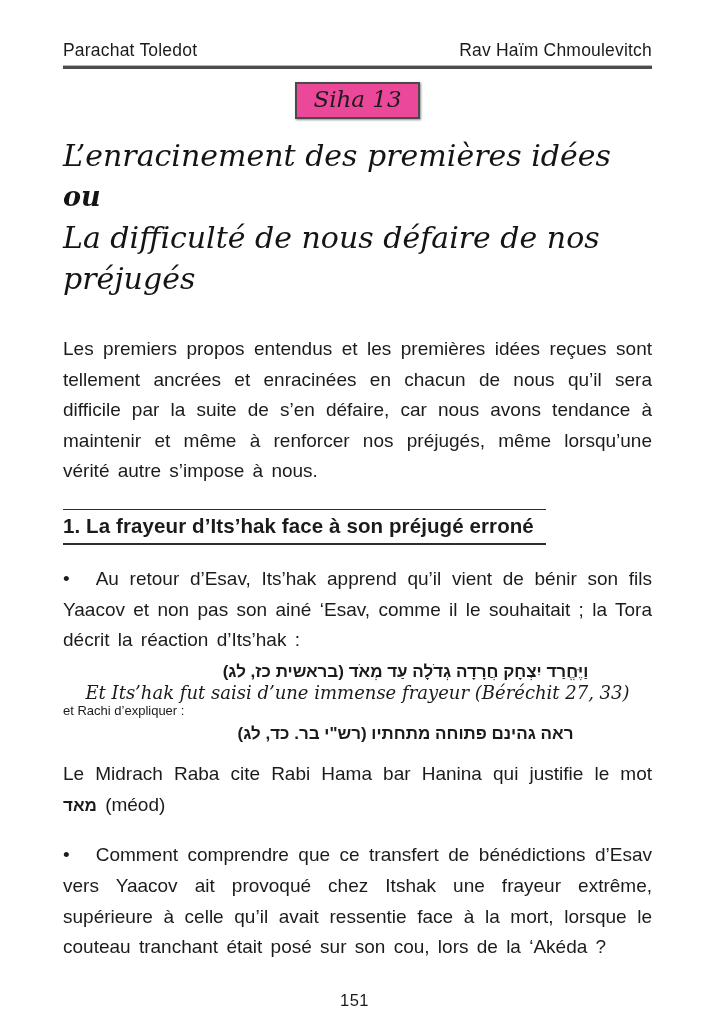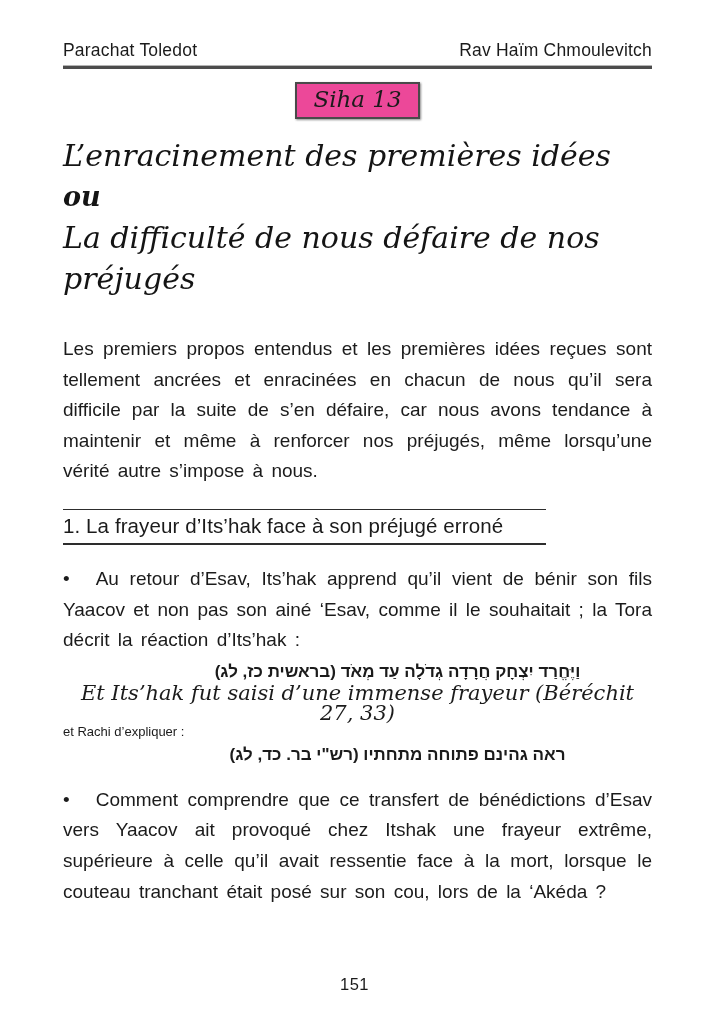--- a/index.html
+++ b/index.html
@@ -42,56 +42,56 @@
   
   .body-par {
     font-size:19px; line-height:30.6px;
     text-align:justify; word-spacing:3px;
   }
   .intro { margin-top:35px; }
   
   .sec-heading {
     margin-top:22px;
     width:483px;
-    font-size:20.5px; font-weight:normal;
+    font-size:20.5px; font-weight:bold;
     border-top:1px solid #2d2d2d;
     border-bottom:2px solid #2d2d2d;
     padding:4px 0 5px;
     letter-spacing:0.1px;
   }
   
   .bullet { margin-top:19px; }
   .dot { padding-right:26px; }
   
   .quote { margin-top:5px; }
   .heb {
     direction:rtl; text-align:center;
     font-size:17px; font-weight:bold;
     line-height:22px;
     position:relative;
   }
-  .heb-shift { left:40px; }
+  .heb-shift { left:48px; }
   .heb-shift-sm { left:18px; }
   .trans {
     font-family:"DejaVu Serif", serif; font-style:italic;
-    font-size:21px; line-height:20.5px;
+    font-size:18px; line-height:20.5px;
     text-align:center;
   }
   .trans-block {
     font-family:"DejaVu Serif", serif; font-style:italic;
     font-size:16.5px; line-height:20.5px;
     text-align:justify;
     margin:1px 48px 0 52px;
   }
   .plain-line { font-size:13px; margin-top:0; }
   .midrach { margin-top:14px; }
   .heb-inline { font-weight:bold; font-size:17px; unicode-bidi:embed; direction:rtl; }
   
   .footer {
-    position:absolute; left:0; right:0; bottom:30px;
+    position:absolute; left:0; right:0; bottom:14px;
     text-align:center; font-size:16.5px; letter-spacing:0.5px;
   }
 </style>
 </head>
 <body>
 
 <div class="page">
 
   <div class="hdr">
     <span>Parachat Toledot</span>
@@ -119,20 +119,23 @@
     <div class="heb heb-shift" dir="rtl">וַיֶּחֱרַד יִצְחָק חֲרָדָה גְדֹלָה עַד מְאֹד (בראשית כז, לג)</div>
     <div class="trans">Et Its’hak fut saisi d’une immense frayeur (Béréchit 27, 33)</div>
   </div>
 
   <p class="plain-line">et Rachi d’expliquer :</p>
 
   <div class="quote">
     <div class="heb heb-shift" dir="rtl">ראה גהינם פתוחה מתחתיו (רש"י בר. כד, לג)</div>
   </div>
 
+  <p class="body-par midrach"><span>Le Midrach Raba cite Rabi Hama bar Hanina qui justifie le mot</span>
+    <span class="heb-inline">מאד</span>
+    <span>(méod)</span></p>
 
 
   <p class="body-par bullet"><span class="dot">•</span><span>Comment comprendre que ce transfert de bénédictions d’Esav vers Yaacov ait provoqué chez Itshak une frayeur extrême, supérieure à celle qu’il avait ressentie face à la mort,  lorsque le couteau tranchant était posé sur son cou, lors de la ‘Akéda ?</span></p>
 
   <div class="footer">
     <span>151</span>
   </div>
 
 </div>
 

